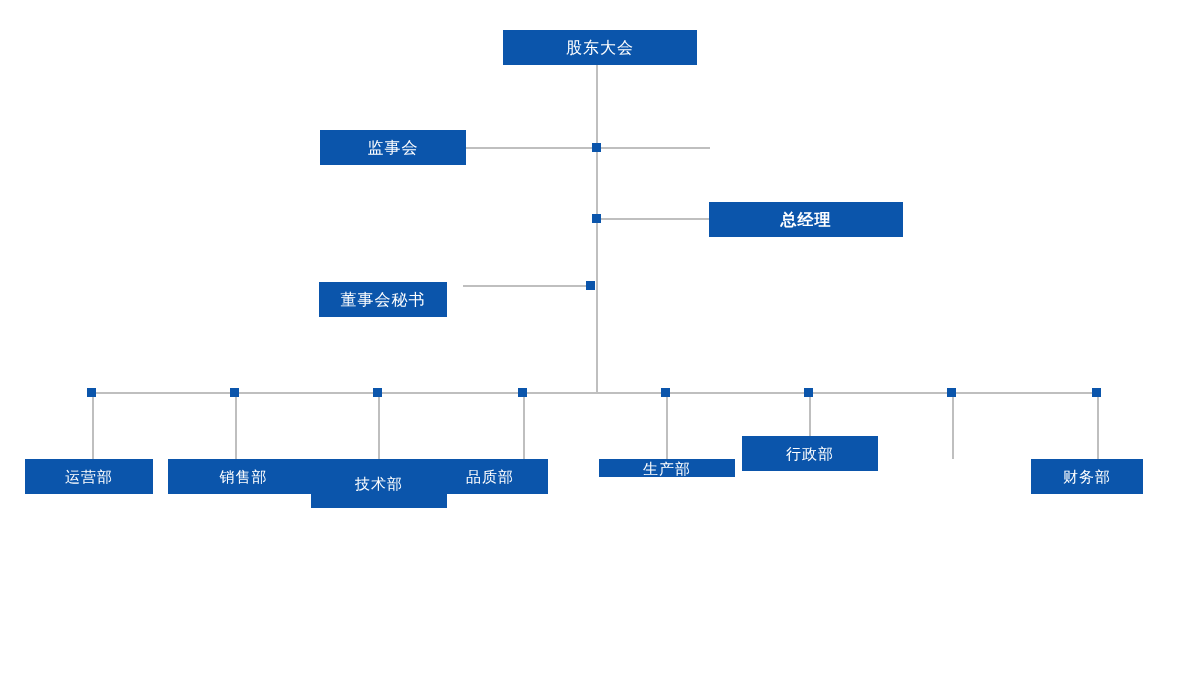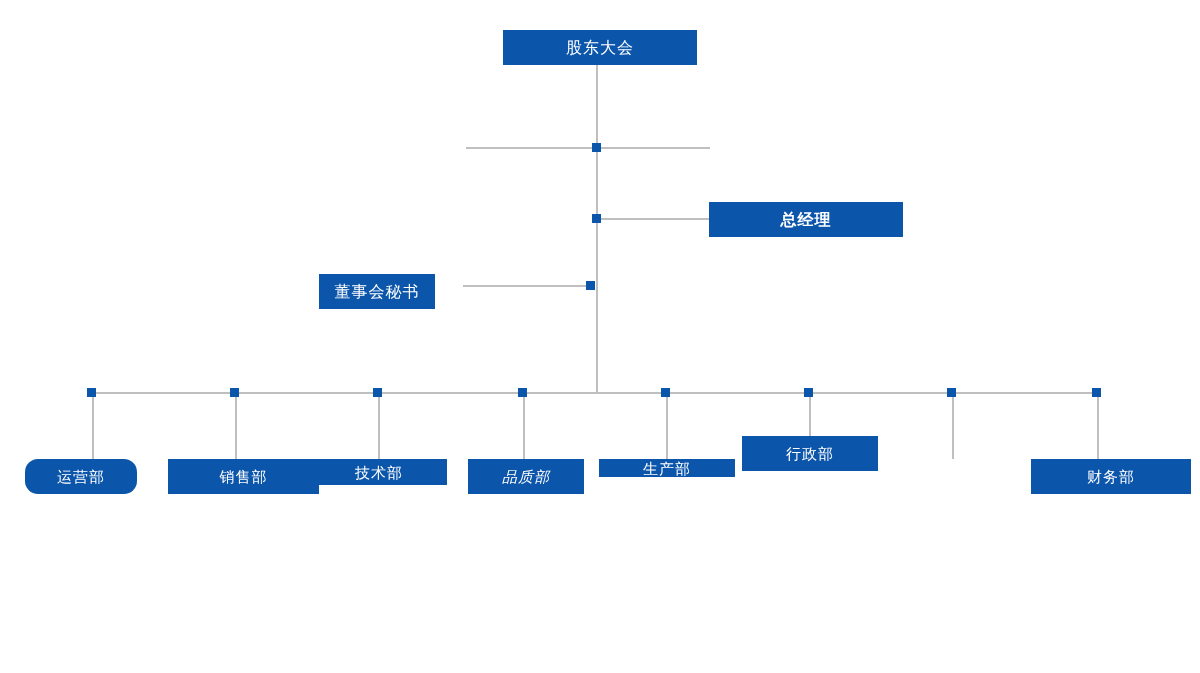--- a/index.html
+++ b/index.html
@@ -91,34 +91,35 @@
   <div class="conn-node" style="left:230px; top:388px;"></div>
   <div class="conn-node" style="left:373px; top:388px;"></div>
   <div class="conn-node" style="left:518px; top:388px;"></div>
   <div class="conn-node" style="left:661px; top:388px;"></div>
   <div class="conn-node" style="left:804px; top:388px;"></div>
   <div class="conn-node" style="left:947px; top:388px;"></div>
   <div class="conn-node" style="left:1092px; top:388px;"></div>
 
   <div class="node-box" style="left:503px; top:30px; width:194px; height:35px;">股东大会</div>
 
+  <div class="node-box" style="left:320px; top:130px; width:146px; height:35px;">监事会</div>
 
 
   <div class="node-box" style="left:709px; top:202px; width:194px; height:35px;font-weight:bold;">总经理</div>
 
-  <div class="node-box" style="left:319px; top:274px; width:116px; height:35px;">董事会秘书</div>
+  <div class="node-box" style="left:319px; top:282px; width:128px; height:35px;">董事会秘书</div>
 
-  <div class="node-box dept" style="left:25px; top:459px; width:112px; height:35px;border-radius:13px;">运营部</div>
+  <div class="node-box dept" style="left:25px; top:459px; width:128px; height:35px;">运营部</div>
 
   <div class="node-box dept" style="left:168px; top:459px; width:151px; height:35px;">销售部</div>
 
-  <div class="node-box dept" style="left:311px; top:459px; width:136px; height:26px;">技术部</div>
+  <div class="node-box dept" style="left:311px; top:459px; width:136px; height:49px;">技术部</div>
 
-  <div class="node-box dept" style="left:468px; top:459px; width:116px; height:35px;font-style:italic;">品质部</div>
+  <div class="node-box dept" style="left:432px; top:459px; width:116px; height:35px;">品质部</div>
 
   <div class="node-box dept" style="left:599px; top:459px; width:136px; height:18px;">生产部</div>
 
   <div class="node-box dept" style="left:742px; top:436px; width:136px; height:35px;">行政部</div>
 
 
-  <div class="node-box dept" style="left:1031px; top:459px; width:160px; height:35px;">财务部</div>
+  <div class="node-box dept" style="left:1031px; top:459px; width:112px; height:35px;">财务部</div>
 
 </div>
 
 </body></html>

